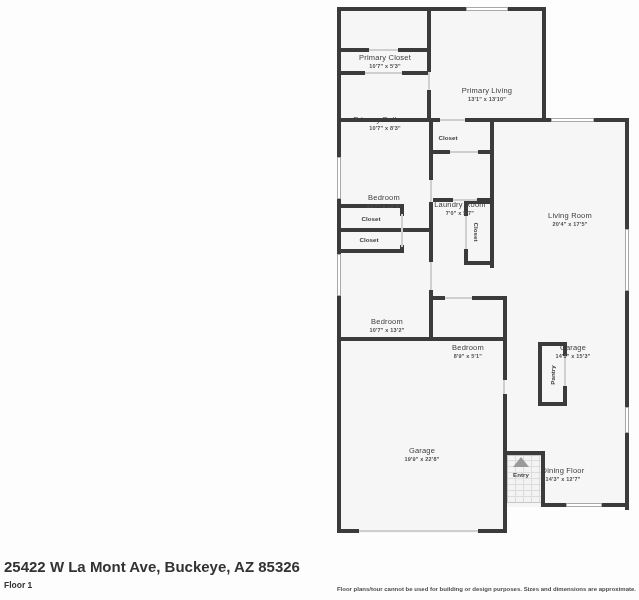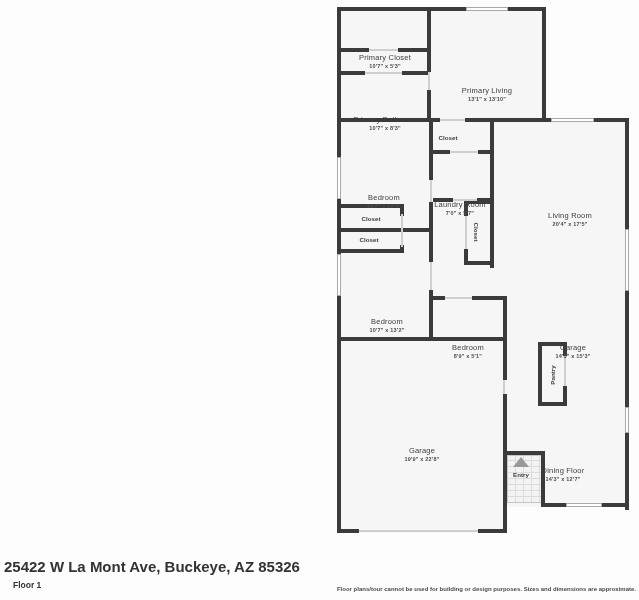--- a/index.html
+++ b/index.html
@@ -27,21 +27,21 @@
       repeating-linear-gradient(0deg, rgba(0,0,0,0) 0 5px, #dcdcdc 5px 6px),
       repeating-linear-gradient(90deg, rgba(0,0,0,0) 0 7px, #dcdcdc 7px 8px);
     border:1px solid #c6c6c6;box-sizing:border-box;
   }
   .entry-arrow{
     position:absolute;left:513px;top:457px;width:0;height:0;
     border-left:8px solid transparent;border-right:8px solid transparent;
     border-bottom:10px solid #9a9a9a;
   }
   .footer-address{position:absolute;left:4px;top:558px;font-size:15px;font-weight:700;color:#333;}
-  .footer-floor{position:absolute;left:4px;top:580px;font-size:8.5px;font-weight:700;color:#333;margin-left:9px;}
+  .footer-floor{position:absolute;left:4px;top:580px;font-size:8.5px;font-weight:700;color:#333;}
   .footer-disclaimer{position:absolute;right:3px;top:586px;font-size:6px;font-weight:700;color:#4a4a4a;}
 </style>
 </head>
 <body>
 
 <div class="fill" style="left:337px;top:7px;width:209px;height:115px;"></div>
 <div class="fill" style="left:337px;top:122px;width:170px;height:411px;"></div>
 <div class="fill" style="left:495px;top:122px;width:134px;height:385px;"></div>
 <div class="entry-pavers"></div>
 

